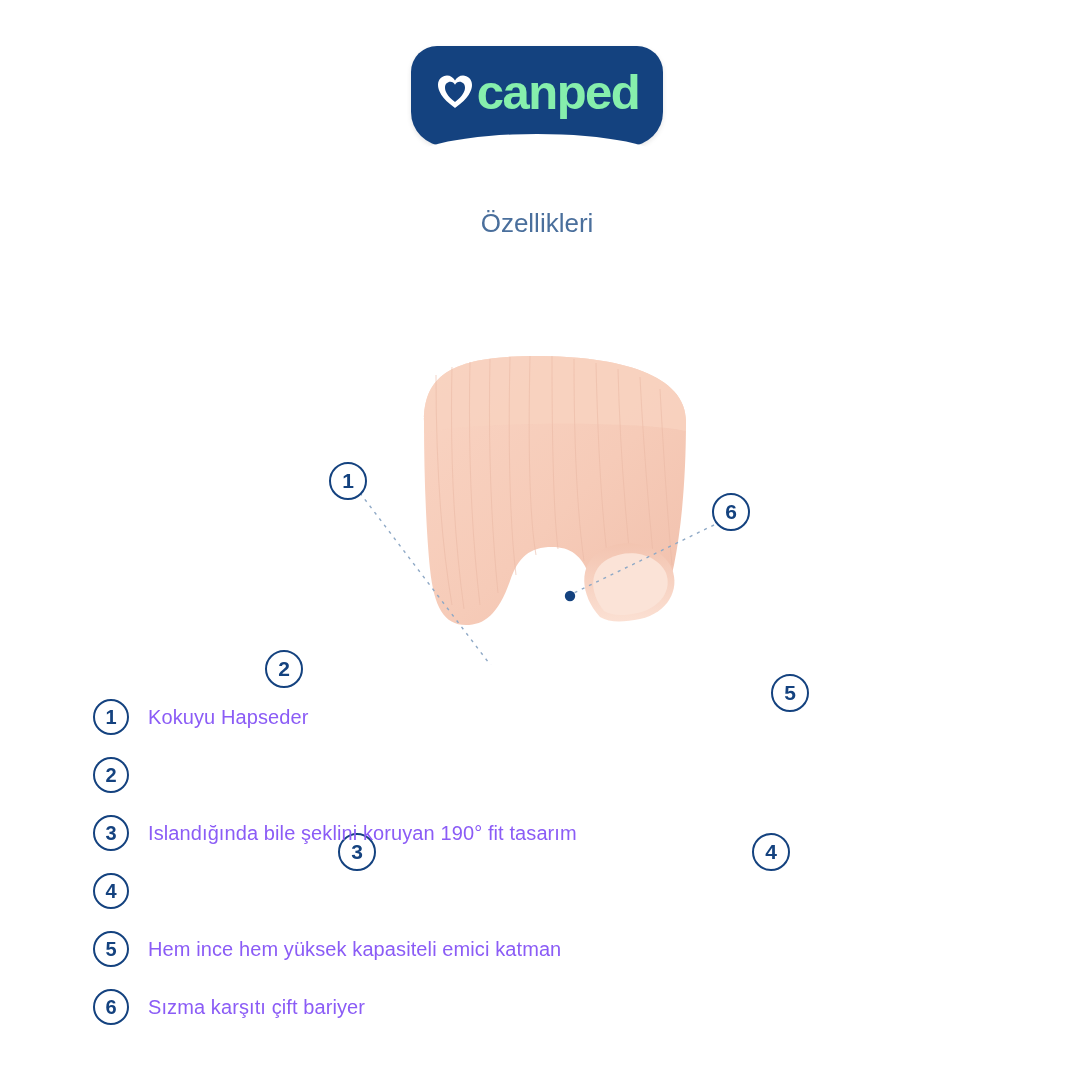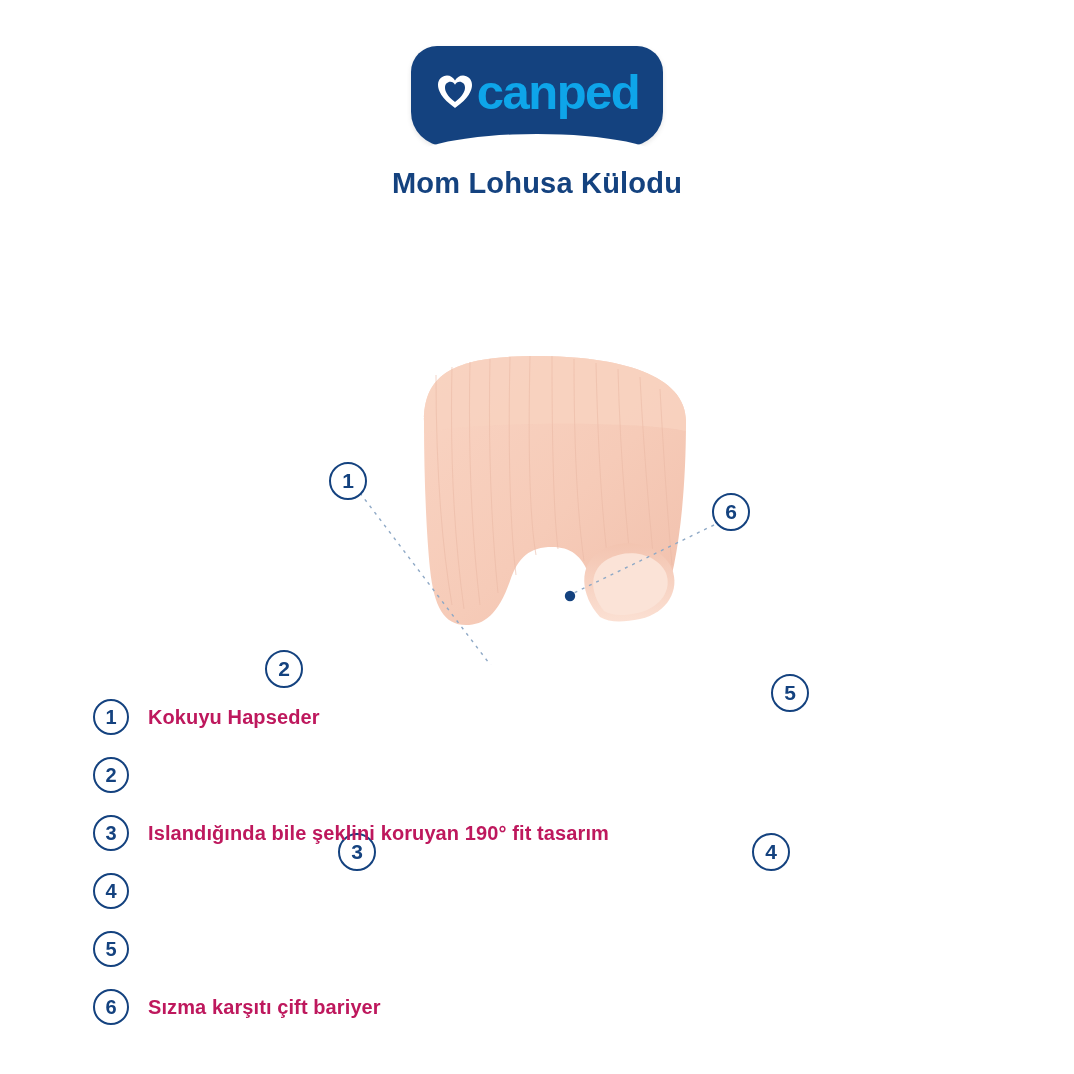--- a/index.html
+++ b/index.html
@@ -52,21 +52,21 @@
   }
   .logo-heart {
     width: 40px;
     height: 40px;
     margin-right: 2px;
     display: block;
   }
   .logo-word {
     font-size: 49px;
     font-weight: bold;
-    color: #0ea5e9;
+    color: #86efac;
     letter-spacing: -1.5px;
     line-height: 1;
   }
 
   
   .title {
     position: absolute;
     top: 167px;
     left: 0;
     width: 100%;
@@ -139,41 +139,41 @@
     font-weight: bold;
     display: flex;
     align-items: center;
     justify-content: center;
     box-sizing: border-box;
     background: #ffffff;
   }
   .legend-label {
     margin-left: 19px;
     font-size: 20px;
-    font-weight: bold;
-    color: #be185d;
+    font-weight: normal;
+    color: #8b5cf6;
     letter-spacing: 0.1px;
   }
 </style>
 </head>
 <body>
 
 <div class="page">
 
   <div class="logo-badge">
     <div class="logo-inner">
       <svg class="logo-heart" viewBox="0 0 40 40">
         <path d="M20 36 C6 26 3 18 3 13 C3 7 7.5 3.5 12 3.5 C15.5 3.5 18.3 5.6 20 8.4 C21.7 5.6 24.5 3.5 28 3.5 C32.5 3.5 37 7 37 13 C37 18 34 26 20 36 Z" fill="#ffffff"></path>
         <path d="M20 30 C12 24 10 19 10 15.5 C10 12 12.6 9.8 15.4 9.8 C17.4 9.8 19 11 20 12.8 C21 11 22.6 9.8 24.6 9.8 C27.4 9.8 30 12 30 15.5 C30 19 28 24 20 30 Z" fill="#14427f"></path>
       </svg>
       <span class="logo-word">canped</span>
     </div>
   </div>
 
-  <div class="title">Mom Lohusa Külodu</div>
+  <div class="subtitle">Özellikleri</div>
 
   <div class="diagram">
     <svg width="1074" height="440">
       <defs>
         <linearGradient id="pantsGrad" x1="0" y1="0" x2="1" y2="1">
           <stop offset="0%" stop-color="#f9d4c3"></stop>
           <stop offset="55%" stop-color="#f6cbb8"></stop>
           <stop offset="100%" stop-color="#f1c0ac"></stop>
         </linearGradient>
         <linearGradient id="legGrad" x1="0" y1="0" x2="0" y2="1">
@@ -242,20 +242,21 @@
     </div>
     <div class="legend-row">
       <div class="legend-num">3</div>
       <div class="legend-label">Islandığında bile şeklini koruyan 190° fit tasarım</div>
     </div>
     <div class="legend-row">
       <div class="legend-num">4</div>
     </div>
     <div class="legend-row">
       <div class="legend-num">5</div>
+      <div class="legend-label">Hem ince hem yüksek kapasiteli emici katman</div>
     </div>
     <div class="legend-row">
       <div class="legend-num">6</div>
       <div class="legend-label">Sızma karşıtı çift bariyer</div>
     </div>
   </div>
 
 </div>
 
 </body></html>

